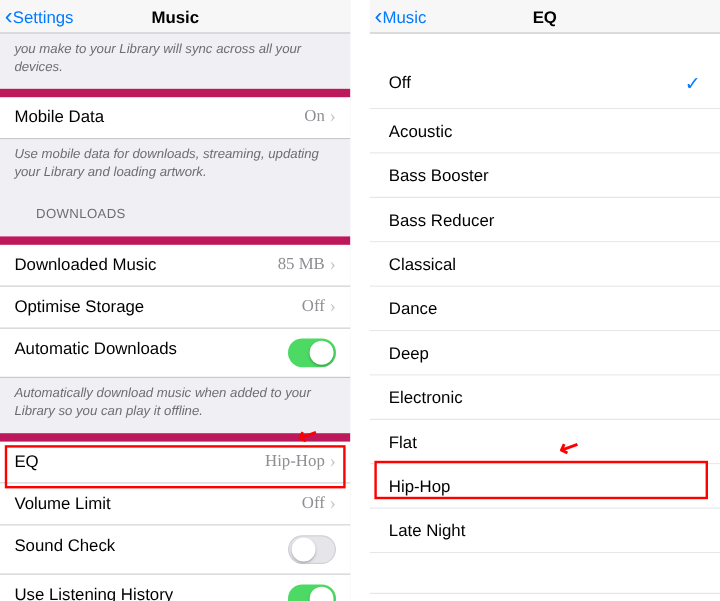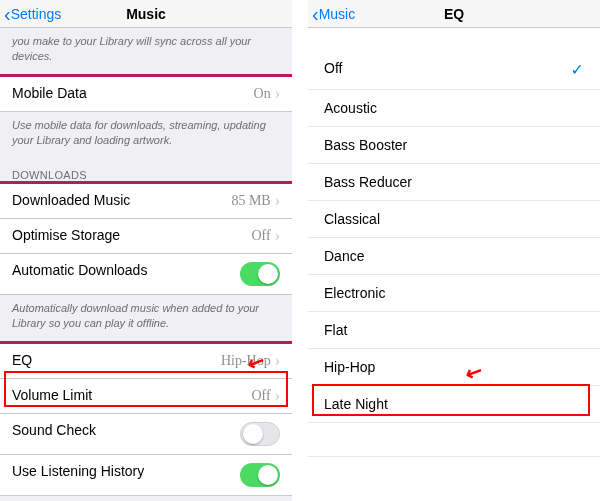--- a/index.html
+++ b/index.html
@@ -6,23 +6,23 @@
   body { font-family: -apple-system, "Helvetica Neue", Arial, sans-serif; background: #fff; font-size: 14px; color: #000; }
   .container { display: flex; width: 600px; height: 501px; }
   .pane { position: relative; height: 100%; overflow: hidden; }
   .pane.left { width: 292px; background: #efeff4; }
   .pane.right { flex: 1; background: #fff; margin-left: 16px; }
   .navbar { height: 28px; display: flex; align-items: center; border-bottom: 1px solid #c8c7cc; position: relative; background: #f7f7f8; }
   .navbar .back { color: #007aff; font-size: 14px; display: flex; align-items: center; padding-left: 4px; cursor: pointer; }
   .navbar .back .chev { font-size: 20px; line-height: 1; margin-right: 0px; font-weight: 300; }
   .navbar .title { position: absolute; left: 0; right: 0; text-align: center; font-weight: 600; font-size: 14px; pointer-events: none; }
   .footer-text { color: #6d6d72; font-size: 11px; padding: 6px 12px 10px; line-height: 1.35; font-style: italic; }
-  .section-header { color: #6d6d72; font-size: 11px; padding: 12px 12px 0; text-transform: uppercase; letter-spacing: 0.3px; }
+  .section-header { color: #6d6d72; font-size: 11px; padding: 12px 12px 12px; text-transform: uppercase; letter-spacing: 0.3px; margin-left: 18px; }
   .cell { background: #fff; min-height: 34px; padding: 8px 12px; display: flex; align-items: flex-start; justify-content: space-between; border-bottom: 1px solid #c8c7cc; font-size: 14px; position: relative; }
-  .cell:first-of-type { border-top: 3px solid #be185d; }
+  .cell:first-of-type { border-top: 7px solid #be185d; }
   .cell .label { color: #000; }
   .cell .value { color: #8e8e93; display: flex; align-items: center; font-family: Liberation Serif, serif; }
   .chevron { color: #c7c7cc; margin-left: 4px; font-size: 16px; font-weight: 300; }
   .check { color: #007aff; font-size: 16px; }
   .switch { width: 40px; height: 24px; border-radius: 12px; position: relative; }
   .switch .knob { position: absolute; top: 2px; width: 20px; height: 20px; background: #fff; border-radius: 50%; box-shadow: 0 1px 2px rgba(0,0,0,.3); }
   .switch.on { background: #4cd964; }
   .switch.on .knob { right: 2px; }
   .switch.off { background: #e5e5ea; border: 1px solid #d1d1d6; }
   .switch.off .knob { left: 2px; top: 1px; }
@@ -141,20 +141,23 @@
         <div class="cell">
           <span class="label">Bass Reducer</span>
         </div>
         <div class="cell">
           <span class="label">Classical</span>
         </div>
         <div class="cell">
           <span class="label">Dance</span>
         </div>
         <div class="cell">
+          <span class="label">Deep</span>
+        </div>
+        <div class="cell">
           <span class="label">Electronic</span>
         </div>
         <div class="cell">
           <span class="label">Flat</span>
         </div>
         <div class="cell">
           <span class="label">Hip-Hop</span>
         </div>
         <div class="cell">
           <span class="label">Late Night</span>

